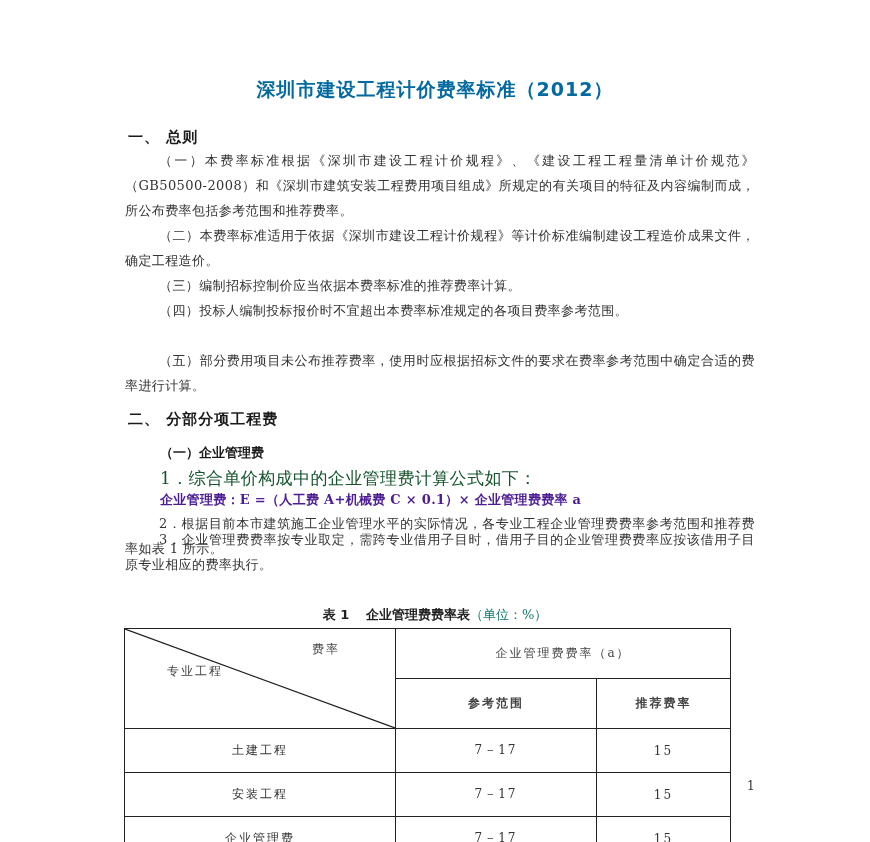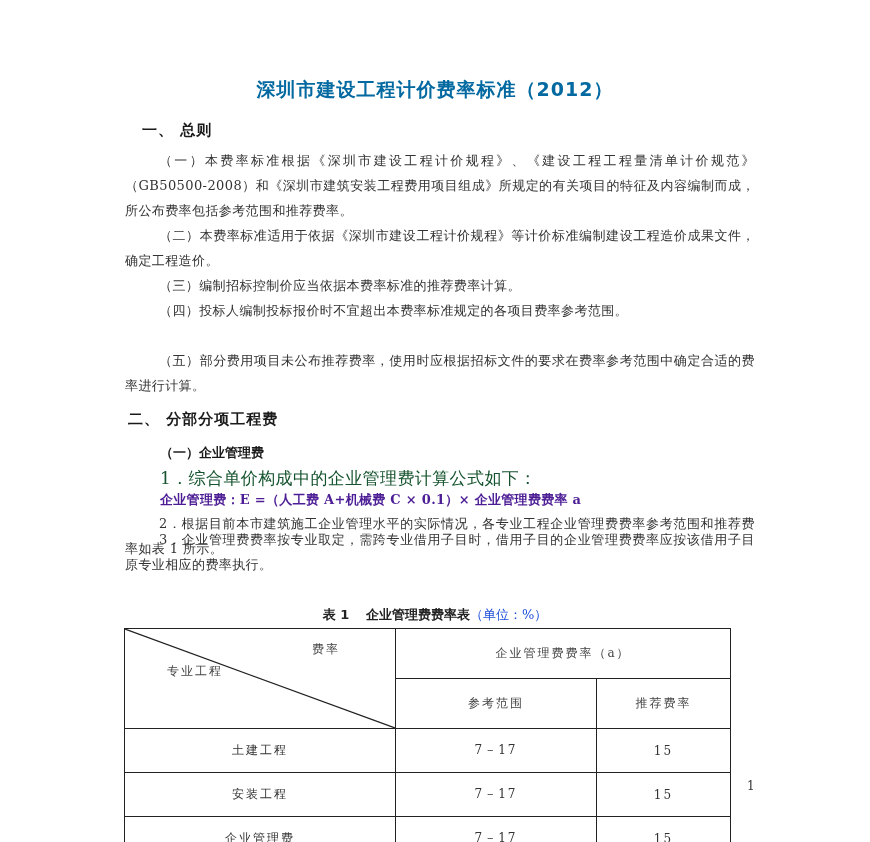--- a/index.html
+++ b/index.html
@@ -9,40 +9,40 @@
   .title { position: absolute; left: 0; width: 870px; top: 77px; text-align: center;
            font-family: "DejaVu Sans", "Liberation Sans", sans-serif; font-size: 19px; font-weight: bold; color: #0369a1; letter-spacing: 1px; }
   .h1 { position: absolute; left: 128px; font-family: "DejaVu Sans", "Liberation Sans", sans-serif; font-size: 15px; font-weight: bold; color: #1a1a1a; letter-spacing: 1px; }
   .h2 { position: absolute; left: 160px; font-family: "DejaVu Sans", "Liberation Sans", sans-serif; font-size: 13px; font-weight: bold; color: #1a1a1a; }
   .p { position: absolute; left: 125px; width: 630px; font-size: 13px; line-height: 25px; color: #333;
        text-indent: 34px; text-align: justify; letter-spacing: 0.4px; }
   .line { position: absolute; left: 160px; font-size: 17px; color: #14532d; letter-spacing: 0.4px; white-space: nowrap; }
   .formula { position: absolute; left: 160px; font-size: 13px; font-weight: bold; color: #4c1d95; white-space: nowrap; letter-spacing: 0.3px; }
   .caption { position: absolute; left: 0; width: 870px; top: 606px; text-align: center; font-size: 13px; color: #222; }
   .caption b { font-family: "DejaVu Sans", "Liberation Sans", sans-serif; }
-  .caption .unit { color: #1d4ed8; }
+  .caption .unit { color: #0f766e; }
   table.rates { position: absolute; left: 124px; top: 628px; width: 607px; border-collapse: collapse; font-size: 12px; color: #444; }
   table.rates td { border: 1.5px solid #222; text-align: center; padding: 10px; letter-spacing: 2px; }
   table.rates td.diag { position: relative; width: 250px; }
   .diag svg { position: absolute; left: 0; top: 0; width: 100%; height: 100%; }
   .diag .rate-lbl { position: absolute; right: 55px; top: 12px; }
   .diag .cat-lbl { position: absolute; left: 42px; top: 34px; }
   .r-h1 td { height: 29px; }
-  .r-h2 td { height: 29px; }
+  .r-h2 td { height: 29px; font-weight: bold; }
   .r-d td { height: 23px; font-family: "DejaVu Serif", serif; color: #333; }
   .page-num { position: absolute; left: 747px; top: 779px; font-size: 12px; color: #333; }
 </style>
 </head>
 <body>
 
 <div class="page">
 
   <div class="title">深圳市建设工程计价费率标准（2012）</div>
 
-  <div class="h1" style="top:121px;margin-left:14px;">一、 总则</div>
+  <div class="h1" style="top:128px;">一、 总则</div>
 
   <div class="p" style="top:148px;">（一）本费率标准根据《深圳市建设工程计价规程》、《建设工程工程量清单计价规范》（GB50500-2008）和《深圳市建筑安装工程费用项目组成》所规定的有关项目的特征及内容编制而成，所公布费率包括参考范围和推荐费率。</div>
   <div class="p" style="top:223px;">（二）本费率标准适用于依据《深圳市建设工程计价规程》等计价标准编制建设工程造价成果文件，确定工程造价。</div>
   <div class="p" style="top:273px;">（三）编制招标控制价应当依据本费率标准的推荐费率计算。</div>
   <div class="p" style="top:298px;">（四）投标人编制投标报价时不宜超出本费率标准规定的各项目费率参考范围。</div>
   <div class="p" style="top:348px;">（五）部分费用项目未公布推荐费率，使用时应根据招标文件的要求在费率参考范围中确定合适的费率进行计算。</div>
 
   <div class="h1" style="top:410px;">二、 分部分项工程费</div>
 
   <div class="h2" style="top:444px;">（一）企业管理费</div>

